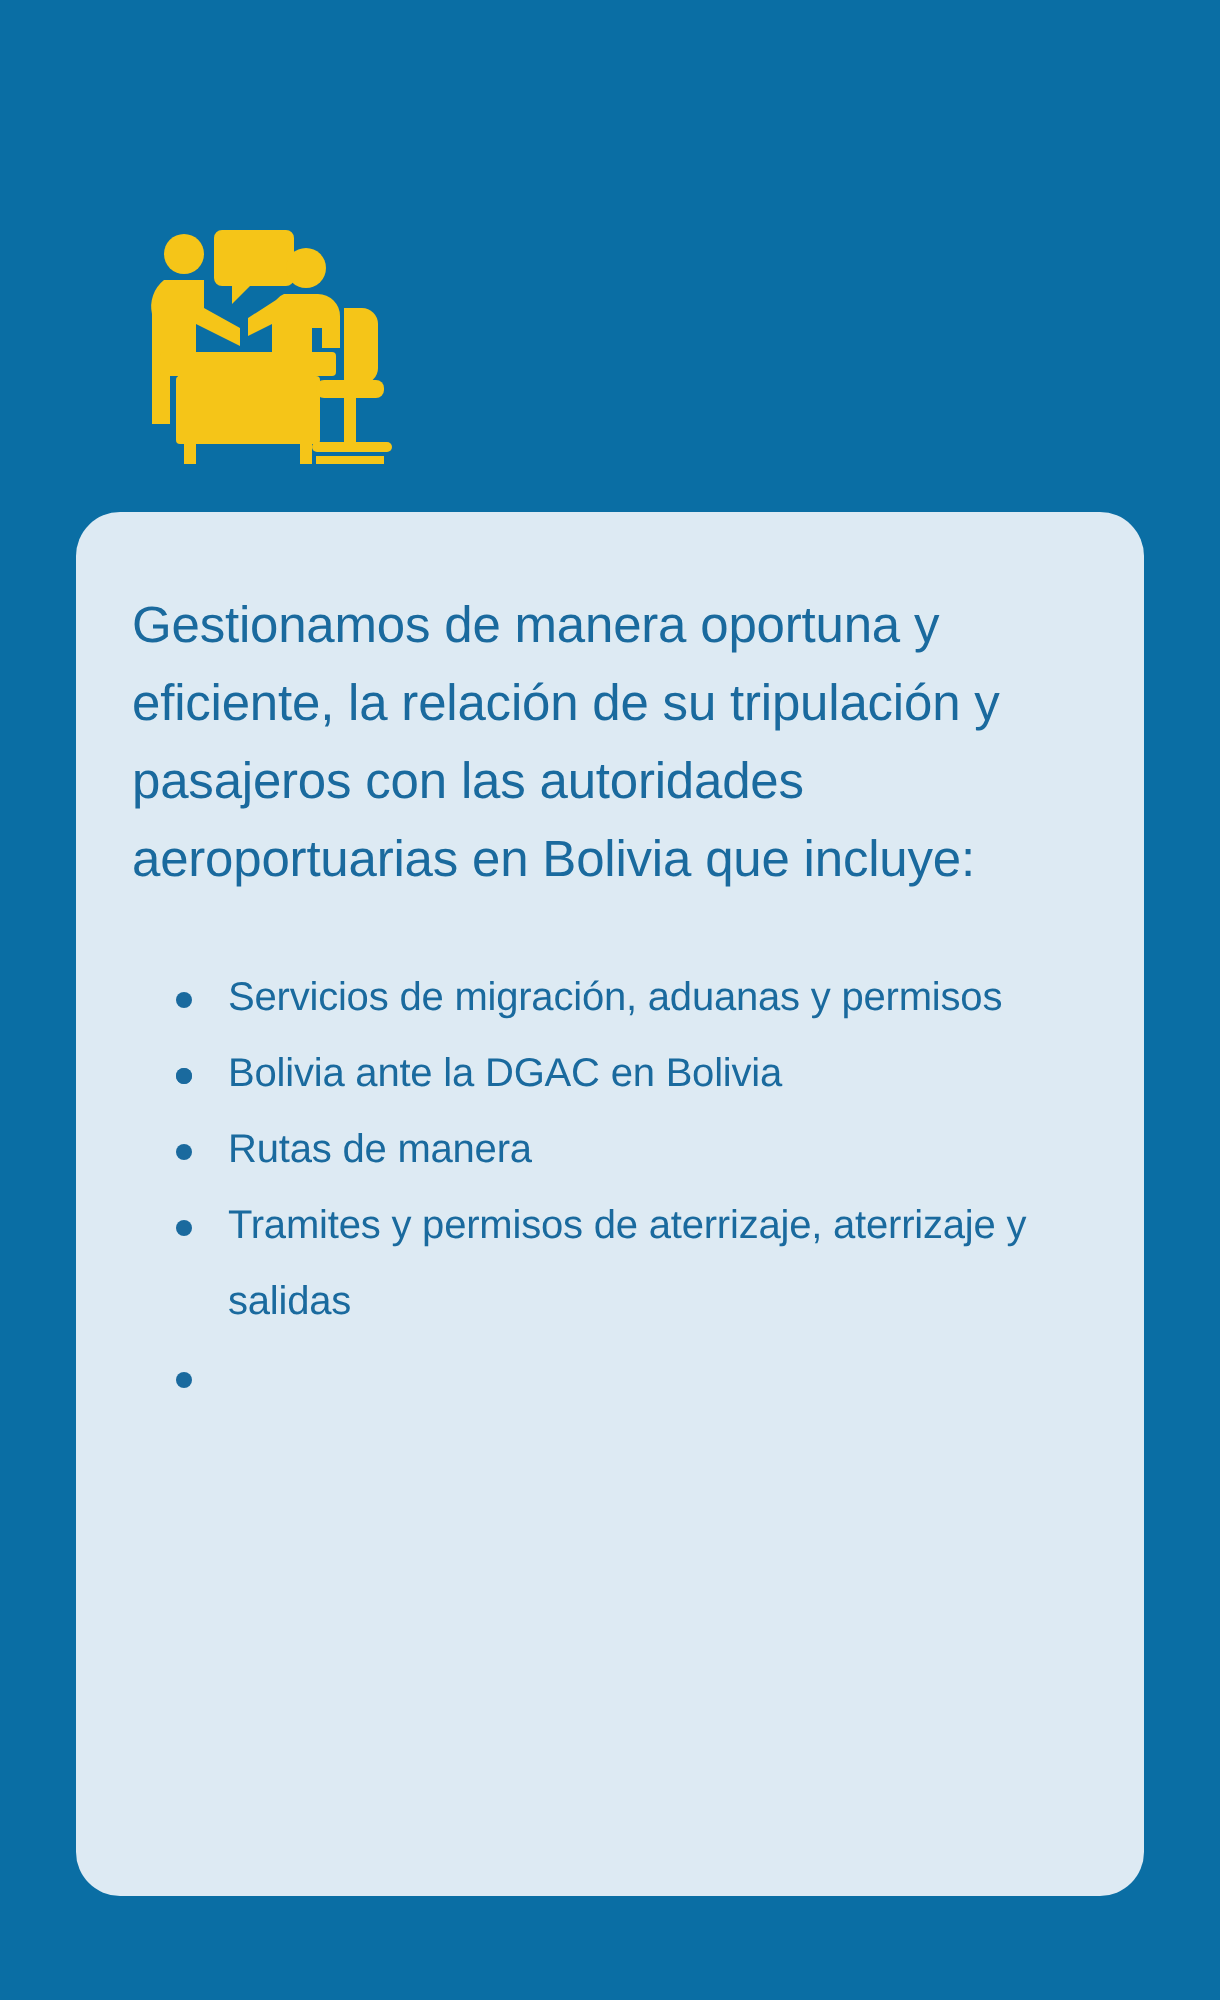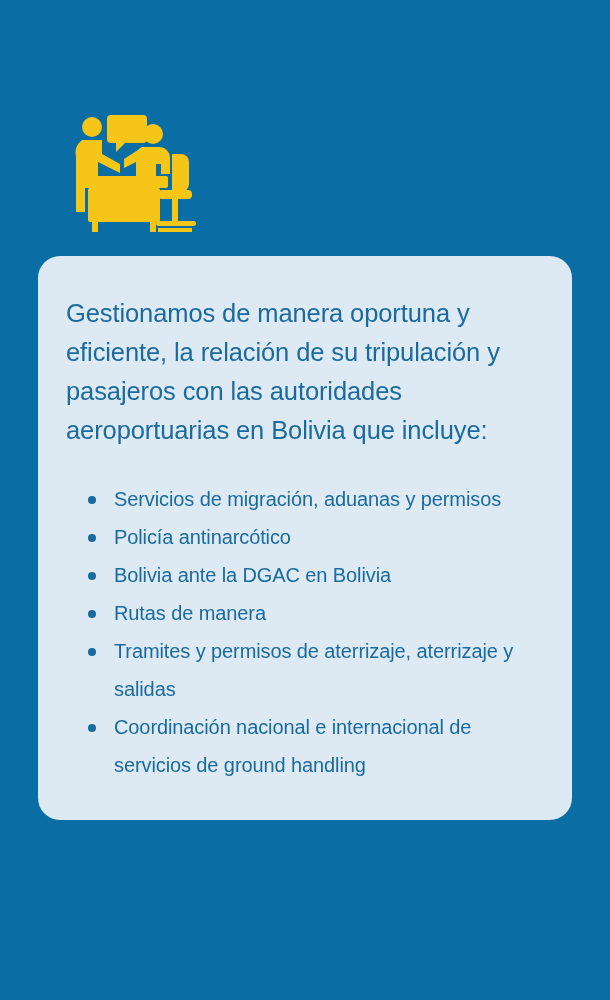--- a/index.html
+++ b/index.html
@@ -25,21 +25,21 @@
     left: 70px;
     top: 110px;
     width: 140px;
     height: 125px;
   }
   .card {
     position: absolute;
     left: 38px;
     top: 256px;
     width: 534px;
-    height: 564px;
+    height: 692px;
     background: #ddeaf3;
     border-radius: 22px;
     box-sizing: border-box;
     padding: 38px 30px 30px 28px;
   }
   .intro {
     color: #1a6a9e;
     font-size: 25.5px;
     line-height: 39px;
     letter-spacing: -0.1px;
@@ -106,21 +106,21 @@
         <rect x="22" y="112" width="6" height="10"></rect>
         <rect x="80" y="112" width="6" height="10"></rect>
       </g>
     </svg>
   </div>
 
   <div class="card">
     <p class="intro">Gestionamos de manera oportuna y eficiente, la relación de su tripulación y pasajeros con las autoridades aeroportuarias en Bolivia que incluye:</p>
     <ul class="bullets">
       <li><span class="dot"></span><span>Servicios de migración, aduanas y permisos</span></li>
-      <li><span class="dot"></span><span>Policía antinarcótico</span></li>
+      <li><span class="dot"></span></li>
       <li><span class="dot"></span><span>Bolivia ante la DGAC en Bolivia</span></li>
       <li><span class="dot"></span><span>Rutas de manera</span></li>
       <li><span class="dot"></span><span>Tramites y permisos de aterrizaje, aterrizaje y salidas</span></li>
-      <li><span class="dot"></span><span>Coordinación nacional e internacional de servicios de ground handling</span></li>
+      <li><span class="dot"></span></li>
     </ul>
   </div>
 
 </div>
 
 </body></html>

